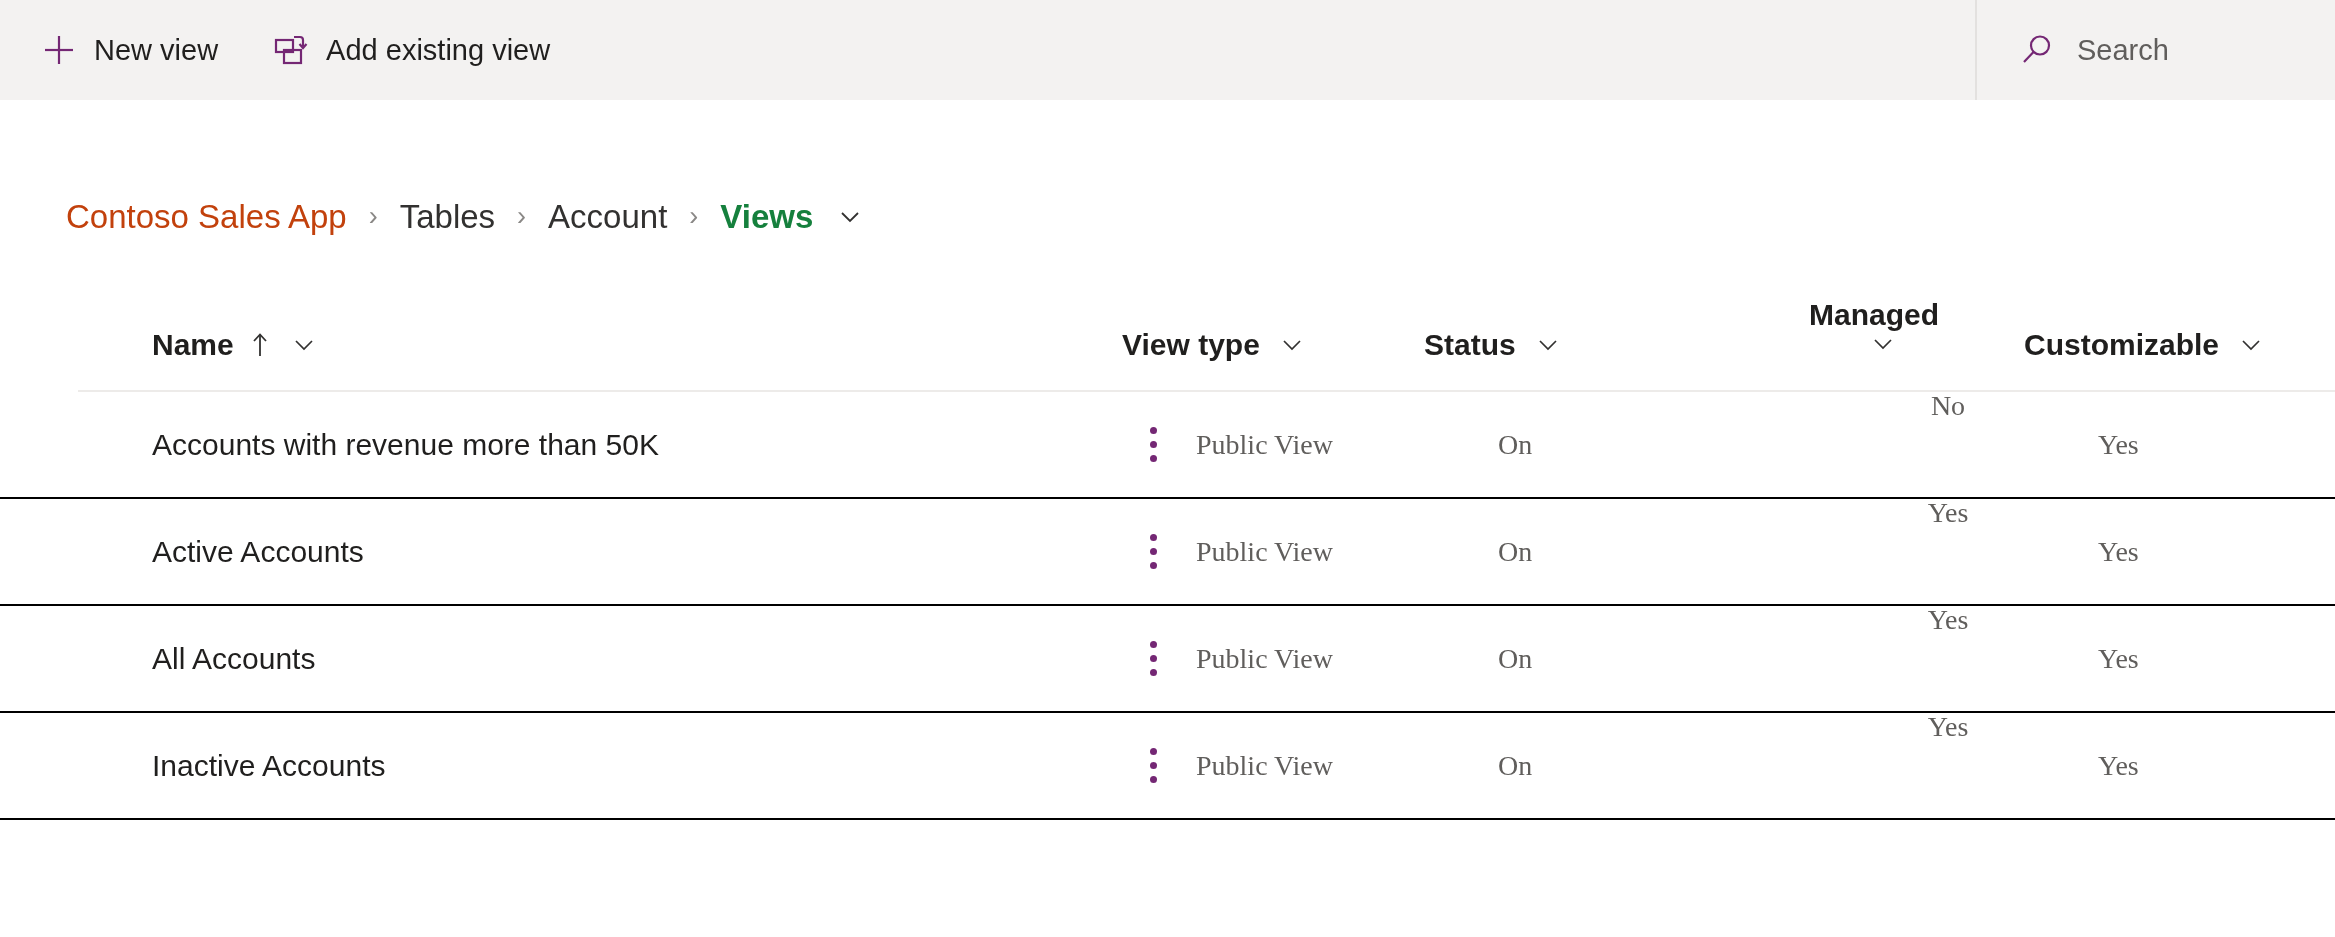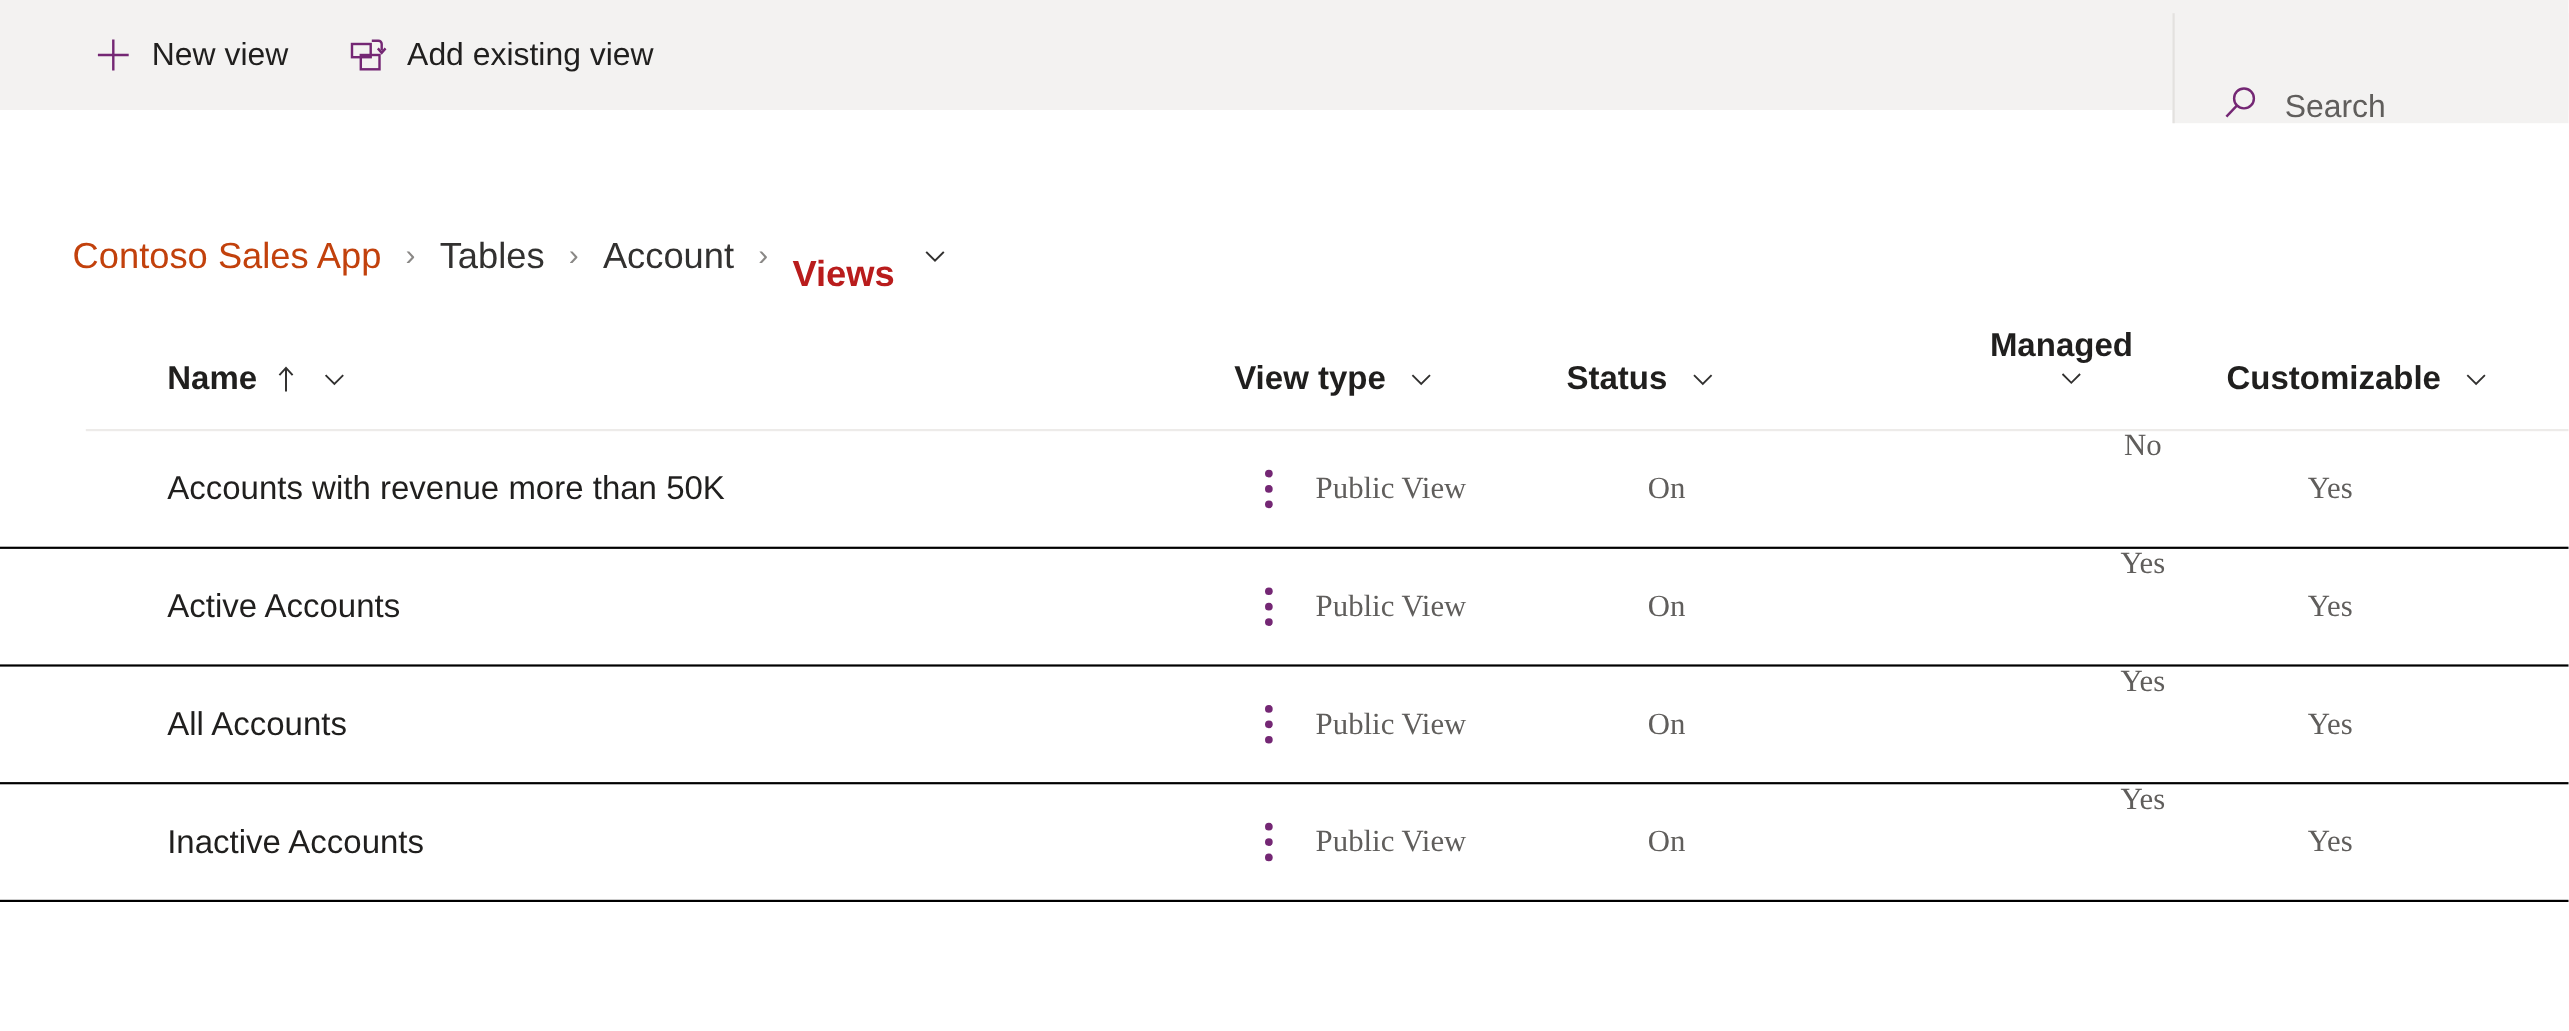--- a/index.html
+++ b/index.html
@@ -20,21 +20,21 @@
     height: 100px;
     background: #f3f2f1;
     display: flex;
     align-items: center;
   }
 
   .cmd-left {
     display: flex;
     align-items: center;
     height: 100%;
-    padding-left: 80px;
+    padding-left: 36px;
     gap: 44px;
   }
 
   .cmd-btn {
     display: flex;
     align-items: center;
     gap: 18px;
     height: 62px;
     padding: 0 6px;
     background: transparent;
@@ -53,28 +53,28 @@
     width: 34px;
     height: 34px;
     flex: none;
   }
 
   .cmd-label { line-height: 1; }
 
   
   .search-region {
     position: absolute;
-    top: 12px;
+    top: 0;
     left: 1975px;
     width: 360px;
     height: 100px;
     background: #f3f2f1;
     border-left: 2px solid #e3e1df;
     display: flex;
-    align-items: flex-end;
+    align-items: center;
     padding-left: 42px;
     gap: 22px;
     cursor: text;
   }
 
   .search-icon { width: 36px; height: 36px; flex: none; }
 
   .search-placeholder {
     font-size: 29px;
     color: #605e5c;
@@ -96,24 +96,23 @@
   .crumb {
     color: #c2410c;
     cursor: pointer;
     white-space: nowrap;
     padding: 4px 2px;
   }
 
   .crumb.dark { color: #323130; }
 
   .crumb.current {
-    color: #b91c1c;
+    color: #15803d;
     font-weight: bold;
     cursor: default;
-    margin-top: 32px;
   }
 
   .crumb-sep {
     color: #8a8886;
     font-size: 27px;
     margin: 0 20px;
     display: inline-flex;
     align-items: center;
   }
 

